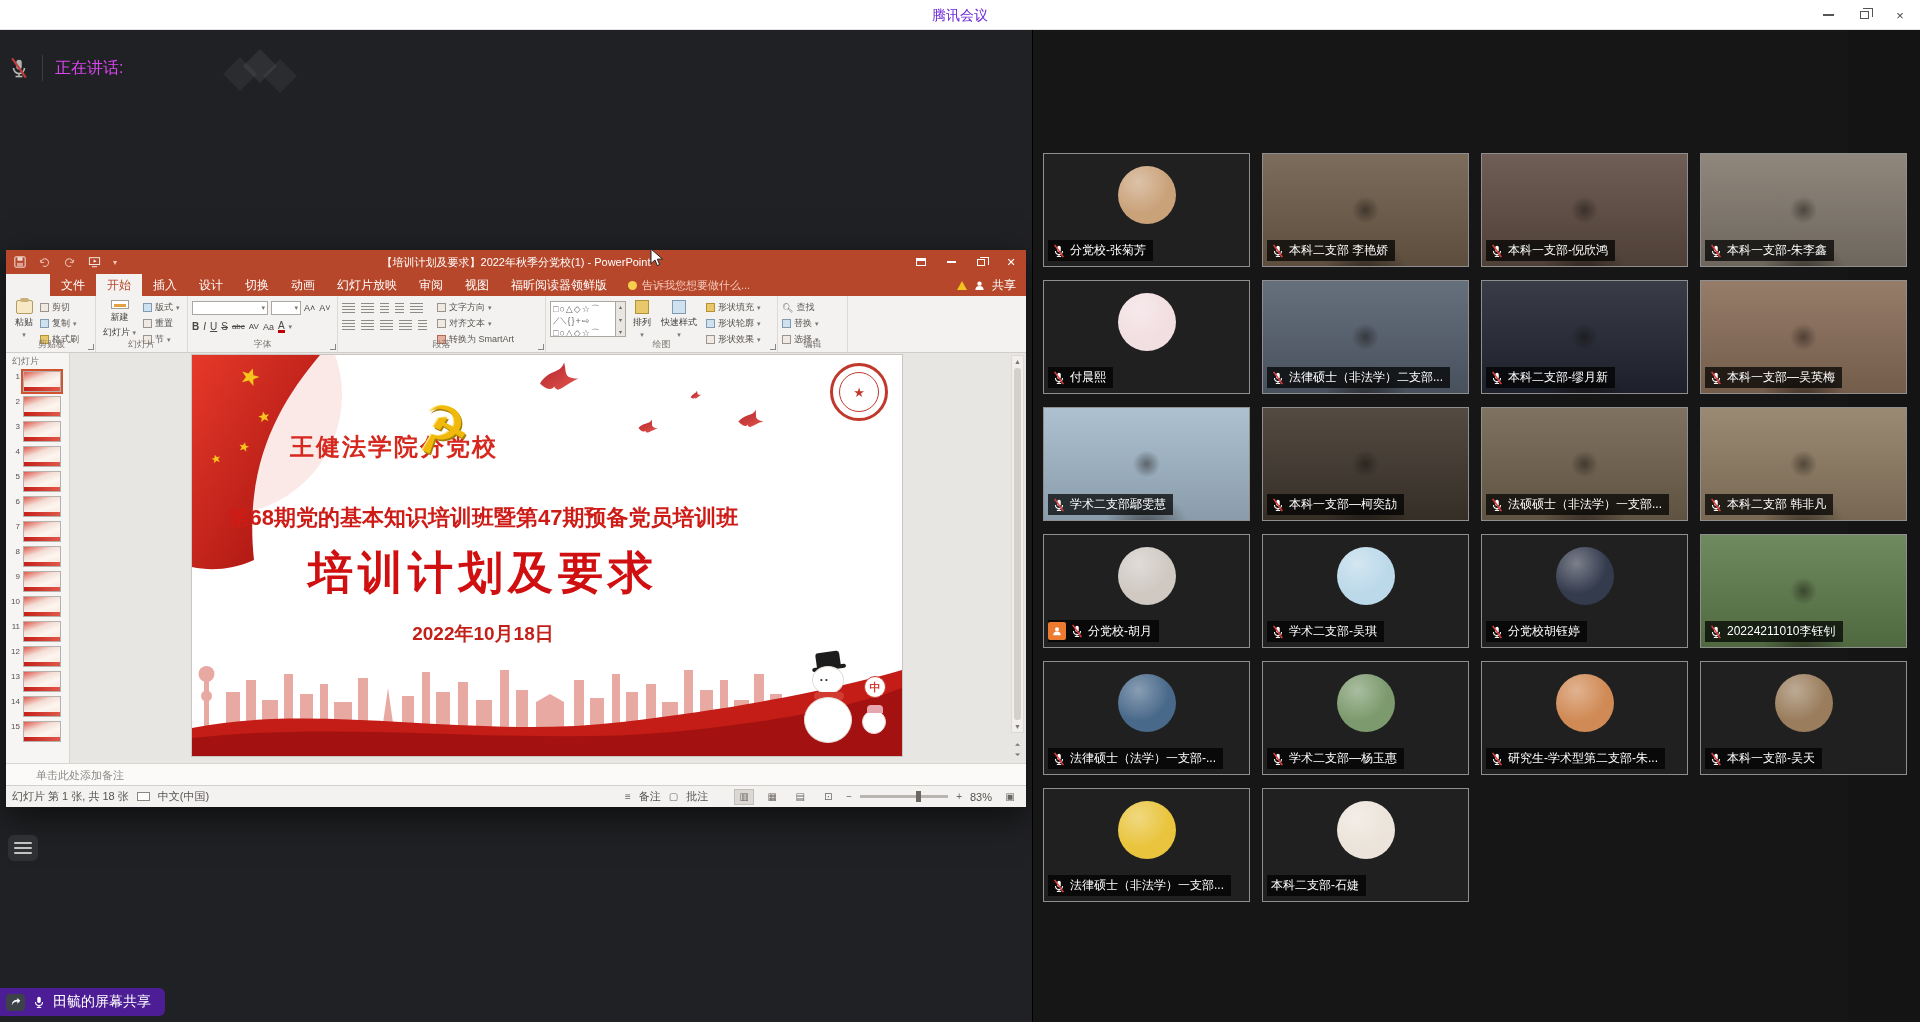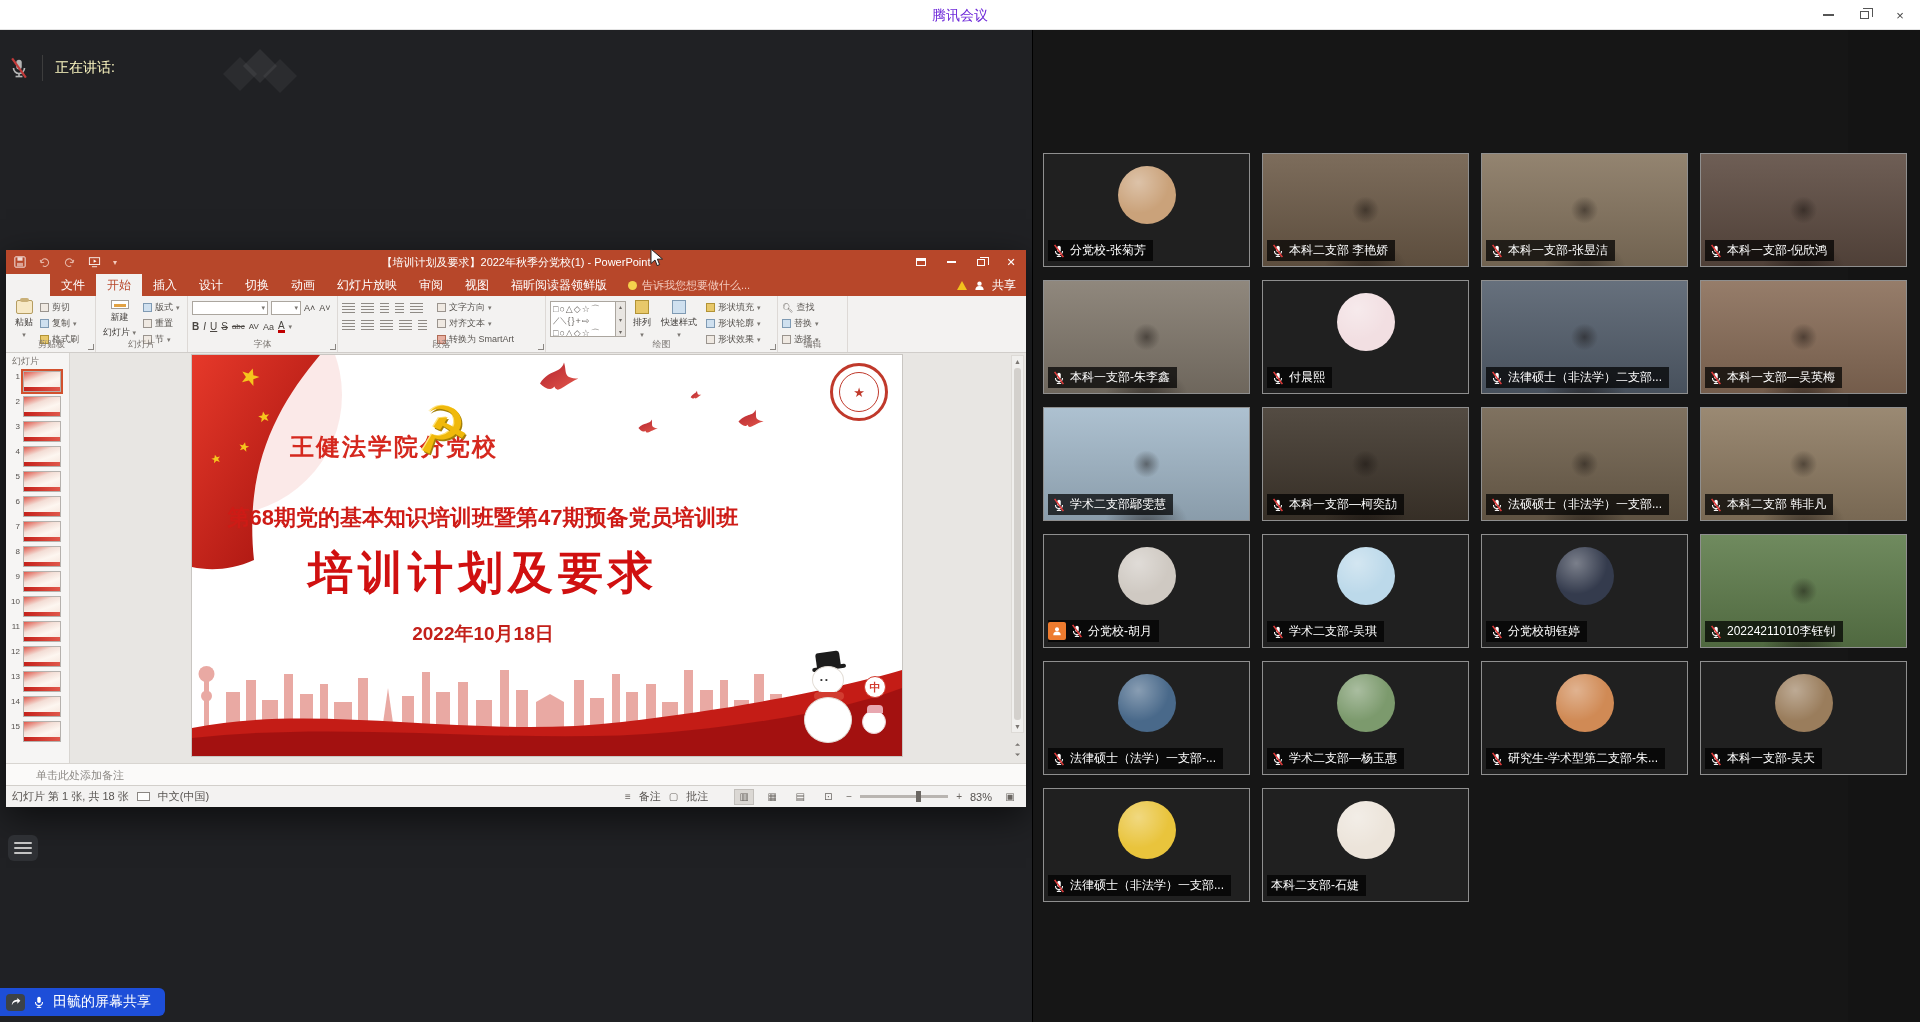--- a/index.html
+++ b/index.html
@@ -17,32 +17,32 @@
   .wc .min-bar { width:11px; height:1.5px; background:#555; }
   .wc .max-box { width:9px; height:8px; border:1.2px solid #555; position:relative; }
   .wc .max-box::before { content:""; position:absolute; left:2px; top:-4px; width:9px; height:8px;
     border:1.2px solid #555; border-left:none; border-bottom:none; }
   .wc .x { font-size:13px; color:#444; }
 
   
   #stage { position:absolute; left:0; top:30px; width:1032px; height:992px; background:#202124; }
   #speakbar { position:absolute; left:8px; top:18px; height:40px; display:flex; align-items:center; gap:12px; }
   #speakbar .divider { width:1px; height:26px; background:#3d3d3d; }
-  #speakbar .lbl { color:#fef9c3; font-size:14px; }
+  #speakbar .lbl { color:#d946ef; font-size:16px; }
   #watermark { position:absolute; left:228px; top:22px; width:90px; height:50px; }
   #watermark span { position:absolute; width:24px; height:24px; background:rgba(255,255,255,.05); transform:rotate(45deg); }
   #watermark span:nth-child(1){ left:0; top:10px; }
   #watermark span:nth-child(2){ left:20px; top:2px; background:rgba(255,255,255,.07); }
   #watermark span:nth-child(3){ left:40px; top:12px; }
 
   #listbtn { position:absolute; left:8px; top:805px; width:30px; height:26px; background:#2e3034;
     border-radius:6px; display:flex; flex-direction:column; justify-content:center; gap:3px; padding:0 6px; }
   #listbtn i { display:block; height:2px; background:#c3c3c3; border-radius:1px; }
 
-  #sharepill { position:absolute; left:0; top:958px; height:28px; background:#1d4ed8;
+  #sharepill { position:absolute; left:0; top:958px; height:28px; background:#4c1d95;
     border-radius:0 6px 6px 0; display:flex; align-items:center; gap:7px; padding:0 14px 0 6px; }
   #sharepill .share-ic { width:19px; height:17px; background:#3c4247; border-radius:4px;
     display:flex; align-items:center; justify-content:center; }
   #sharepill .txt { color:#ffffff; font-size:14px; }
 
   
   #ppt { position:absolute; left:6px; top:220px; width:1020px; height:557px; background:#f3f2f1;
     box-shadow:0 10px 34px rgba(0,0,0,.6); display:flex; flex-direction:column; }
   .ppt-titlebar { position:relative; height:24px; background:#B7472A; flex:none; }
   .qat { position:absolute; left:8px; top:0; height:24px; display:flex; align-items:center; gap:12px; }
@@ -736,37 +736,20 @@
           <path d="M4 8a4 4 0 0 0 8 0" stroke="#fff" stroke-width="1.2" fill="none"></path>
           <line x1="8" y1="12" x2="8" y2="14" stroke="#fff" stroke-width="1.2"></line>
           <line x1="5.5" y1="14.2" x2="10.5" y2="14.2" stroke="#fff" stroke-width="1.2"></line>
           <line x1="3" y1="1" x2="13" y2="15" stroke="#e23b3b" stroke-width="1.8"></line>
         </svg>
       </span>
 
       <span class="p-name">本科二支部 李艳娇</span>
     </div>
   </div>
-      <div class="tile video" style="background-color: rgb(135, 118, 96); background-image: radial-gradient(19px, rgba(15, 10, 8, 0.45), rgba(0, 0, 0, 0) 72%), radial-gradient(58px 44px at 50% 104%, rgba(15, 10, 8, 0.5), rgba(0, 0, 0, 0) 72%), linear-gradient(rgba(255, 255, 255, 0.1), rgba(0, 0, 0, 0.16));">
-
-    <div class="namebar">
-
-      <span class="micwrap mic-muted">
-        <svg width="14" height="14" viewBox="0 0 16 16">
-          <rect x="6" y="2" width="4" height="7" rx="2" fill="#fff"></rect>
-          <path d="M4 8a4 4 0 0 0 8 0" stroke="#fff" stroke-width="1.2" fill="none"></path>
-          <line x1="8" y1="12" x2="8" y2="14" stroke="#fff" stroke-width="1.2"></line>
-          <line x1="5.5" y1="14.2" x2="10.5" y2="14.2" stroke="#fff" stroke-width="1.2"></line>
-          <line x1="3" y1="1" x2="13" y2="15" stroke="#e23b3b" stroke-width="1.8"></line>
-        </svg>
-      </span>
-
-      <span class="p-name">本科一支部-张昱洁</span>
-    </div>
-  </div>
       <div class="tile video" style="background-color: rgb(94, 76, 66); background-image: radial-gradient(19px, rgba(15, 10, 8, 0.45), rgba(0, 0, 0, 0) 72%), radial-gradient(58px 44px at 50% 104%, rgba(15, 10, 8, 0.5), rgba(0, 0, 0, 0) 72%), linear-gradient(rgba(255, 255, 255, 0.1), rgba(0, 0, 0, 0.16));">
 
     <div class="namebar">
 
       <span class="micwrap mic-muted">
         <svg width="14" height="14" viewBox="0 0 16 16">
           <rect x="6" y="2" width="4" height="7" rx="2" fill="#fff"></rect>
           <path d="M4 8a4 4 0 0 0 8 0" stroke="#fff" stroke-width="1.2" fill="none"></path>
           <line x1="8" y1="12" x2="8" y2="14" stroke="#fff" stroke-width="1.2"></line>
           <line x1="5.5" y1="14.2" x2="10.5" y2="14.2" stroke="#fff" stroke-width="1.2"></line>
@@ -819,20 +802,37 @@
         <svg width="14" height="14" viewBox="0 0 16 16">
           <rect x="6" y="2" width="4" height="7" rx="2" fill="#fff"></rect>
           <path d="M4 8a4 4 0 0 0 8 0" stroke="#fff" stroke-width="1.2" fill="none"></path>
           <line x1="8" y1="12" x2="8" y2="14" stroke="#fff" stroke-width="1.2"></line>
           <line x1="5.5" y1="14.2" x2="10.5" y2="14.2" stroke="#fff" stroke-width="1.2"></line>
           <line x1="3" y1="1" x2="13" y2="15" stroke="#e23b3b" stroke-width="1.8"></line>
         </svg>
       </span>
 
       <span class="p-name">法律硕士（非法学）二支部...</span>
+    </div>
+  </div>
+      <div class="tile video" style="background-color: rgb(35, 38, 51); background-image: radial-gradient(19px, rgba(15, 10, 8, 0.45), rgba(0, 0, 0, 0) 72%), radial-gradient(58px 44px at 50% 104%, rgba(15, 10, 8, 0.5), rgba(0, 0, 0, 0) 72%), linear-gradient(rgba(255, 255, 255, 0.1), rgba(0, 0, 0, 0.16));">
+
+    <div class="namebar">
+
+      <span class="micwrap mic-muted">
+        <svg width="14" height="14" viewBox="0 0 16 16">
+          <rect x="6" y="2" width="4" height="7" rx="2" fill="#fff"></rect>
+          <path d="M4 8a4 4 0 0 0 8 0" stroke="#fff" stroke-width="1.2" fill="none"></path>
+          <line x1="8" y1="12" x2="8" y2="14" stroke="#fff" stroke-width="1.2"></line>
+          <line x1="5.5" y1="14.2" x2="10.5" y2="14.2" stroke="#fff" stroke-width="1.2"></line>
+          <line x1="3" y1="1" x2="13" y2="15" stroke="#e23b3b" stroke-width="1.8"></line>
+        </svg>
+      </span>
+
+      <span class="p-name">本科二支部-缪月新</span>
     </div>
   </div>
       <div class="tile video" style="background-color: rgb(138, 110, 89); background-image: radial-gradient(19px, rgba(15, 10, 8, 0.45), rgba(0, 0, 0, 0) 72%), radial-gradient(58px 44px at 50% 104%, rgba(15, 10, 8, 0.5), rgba(0, 0, 0, 0) 72%), linear-gradient(rgba(255, 255, 255, 0.1), rgba(0, 0, 0, 0.16));">
 
     <div class="namebar">
 
       <span class="micwrap mic-muted">
         <svg width="14" height="14" viewBox="0 0 16 16">
           <rect x="6" y="2" width="4" height="7" rx="2" fill="#fff"></rect>
           <path d="M4 8a4 4 0 0 0 8 0" stroke="#fff" stroke-width="1.2" fill="none"></path>

